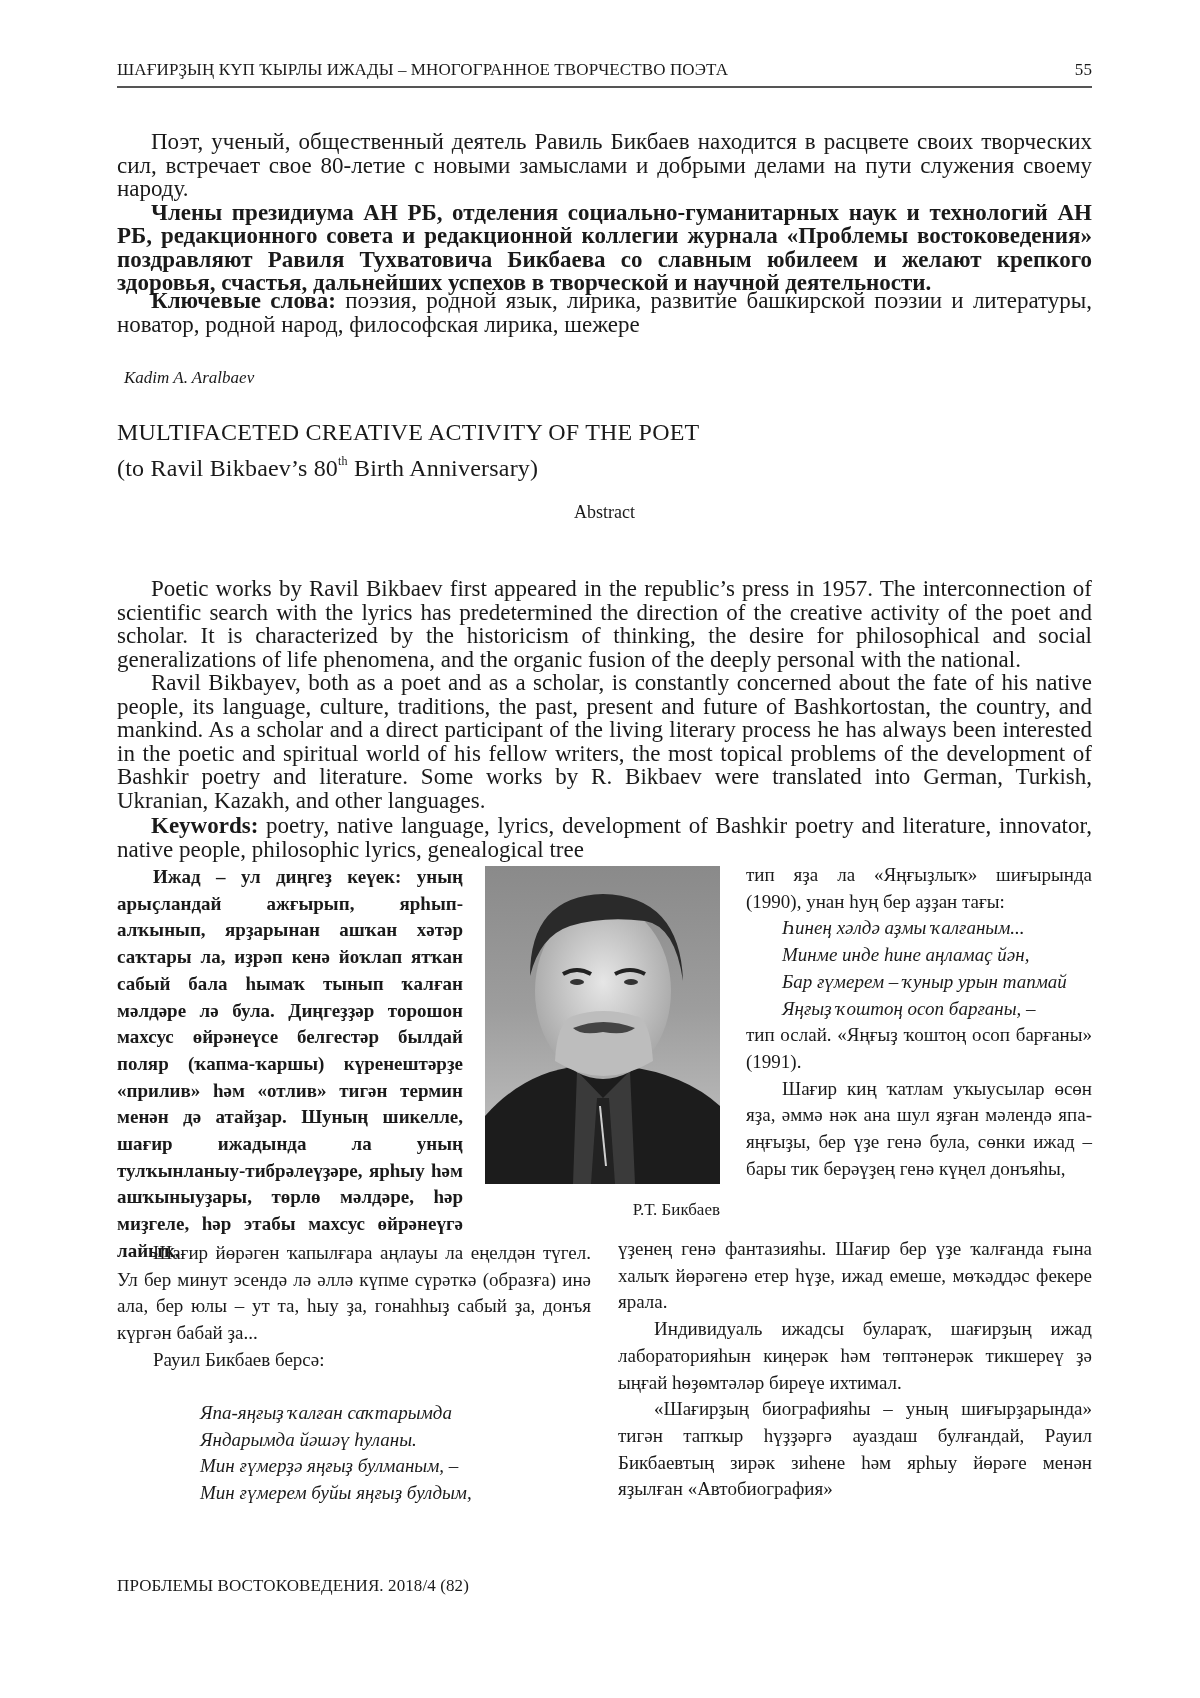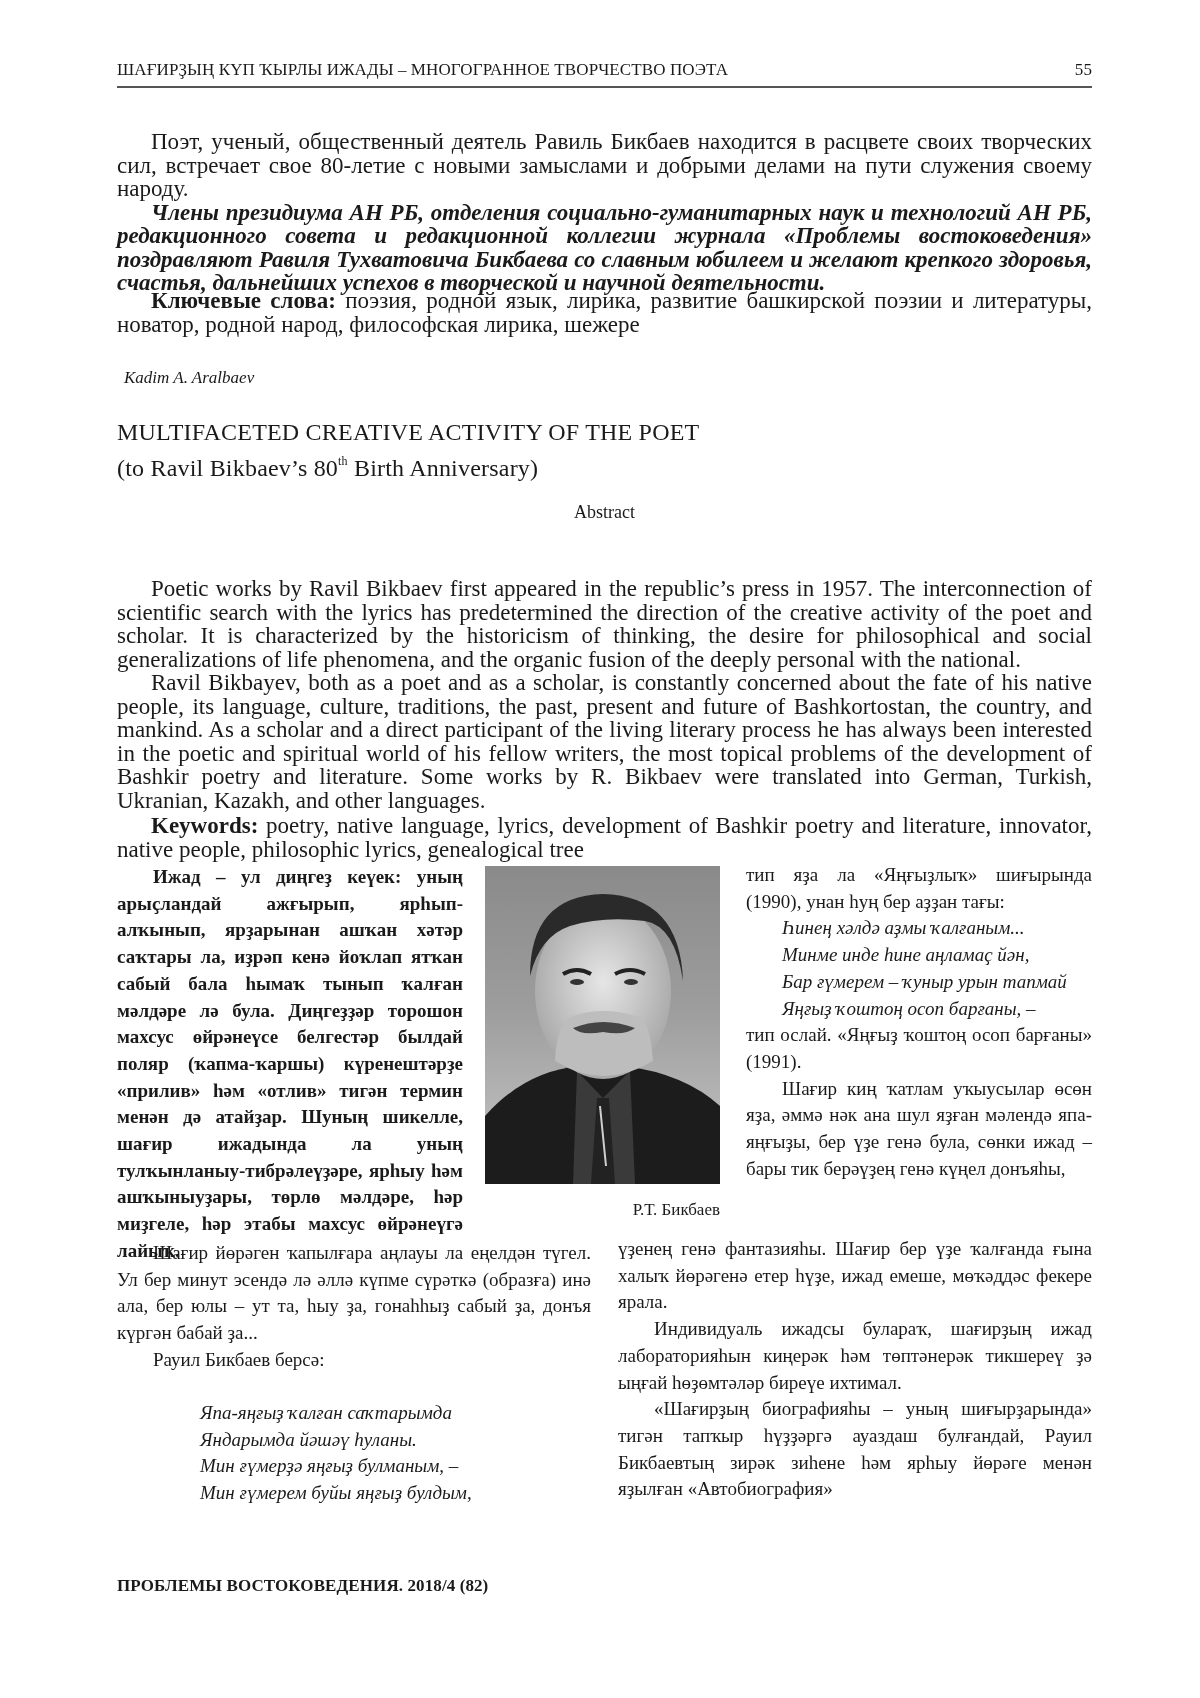--- a/index.html
+++ b/index.html
@@ -15,21 +15,21 @@
     position: absolute; left: 117px; top: 58px; width: 975px; height: 28px;
     border-bottom: 2px solid #555;
     font-size: 17px; letter-spacing: 0.1px;
   }
   .run-head .title { position: absolute; left: 0; top: 2px; }
   .run-head .pagenum { position: absolute; right: 0; top: 2px; }
 
   .block { position: absolute; left: 117px; width: 975px; font-size: 23px; line-height: 23.5px; text-align: justify; margin-top: 29px; }
   .indent { text-indent: 34px; }
   p { margin: 0; }
-  .bi { font-weight: bold; font-style: italic; }
+  .bi { font-weight: bold; }
   .kw-label { font-weight: bold; }
 
   .author { position: absolute; left: 124px; top: 368px; font-size: 17px; font-style: italic; }
   .eng-title { position: absolute; left: 117px; top: 418px; font-size: 24px; line-height: 29px; letter-spacing: 0.2px; }
   .eng-title sup { font-size: 12px; vertical-align: 11px; }
   .abstract-head { position: absolute; left: 117px; width: 975px; top: 502px; text-align: center; font-size: 18px; }
 
   
   .col { position: absolute; font-size: 19px; line-height: 26.7px; text-align: justify; }
   .col p { margin: 0; }
@@ -40,21 +40,21 @@
   .col-right-top { left: 746px; top: 862px; width: 346px; }
   .col-right-bottom { left: 618px; top: 1210px; width: 474px; }
 
   .photo {
     position: absolute; left: 485px; top: 866px; width: 235px; height: 318px;
     background: linear-gradient(180deg, #8a8a8a 0%, #9d9d9d 45%, #c9c9c9 100%);
     overflow: hidden;
   }
   .caption { position: absolute; left: 485px; top: 1200px; width: 235px; text-align: right; font-size: 17px; }
 
-  .footer { position: absolute; left: 117px; top: 1576px; font-size: 17px; letter-spacing: 0.1px; font-weight: bold; }
+  .footer { position: absolute; left: 117px; top: 1576px; font-size: 17px; letter-spacing: 0.1px; }
 </style>
 </head>
 <body>
 
 <div class="page">
 
   <div class="run-head">
     <span class="title">ШАҒИРҘЫҢ КҮП ҠЫРЛЫ ИЖАДЫ – МНОГОГРАННОЕ ТВОРЧЕСТВО ПОЭТА</span>
     <span class="pagenum">55</span>
   </div>

